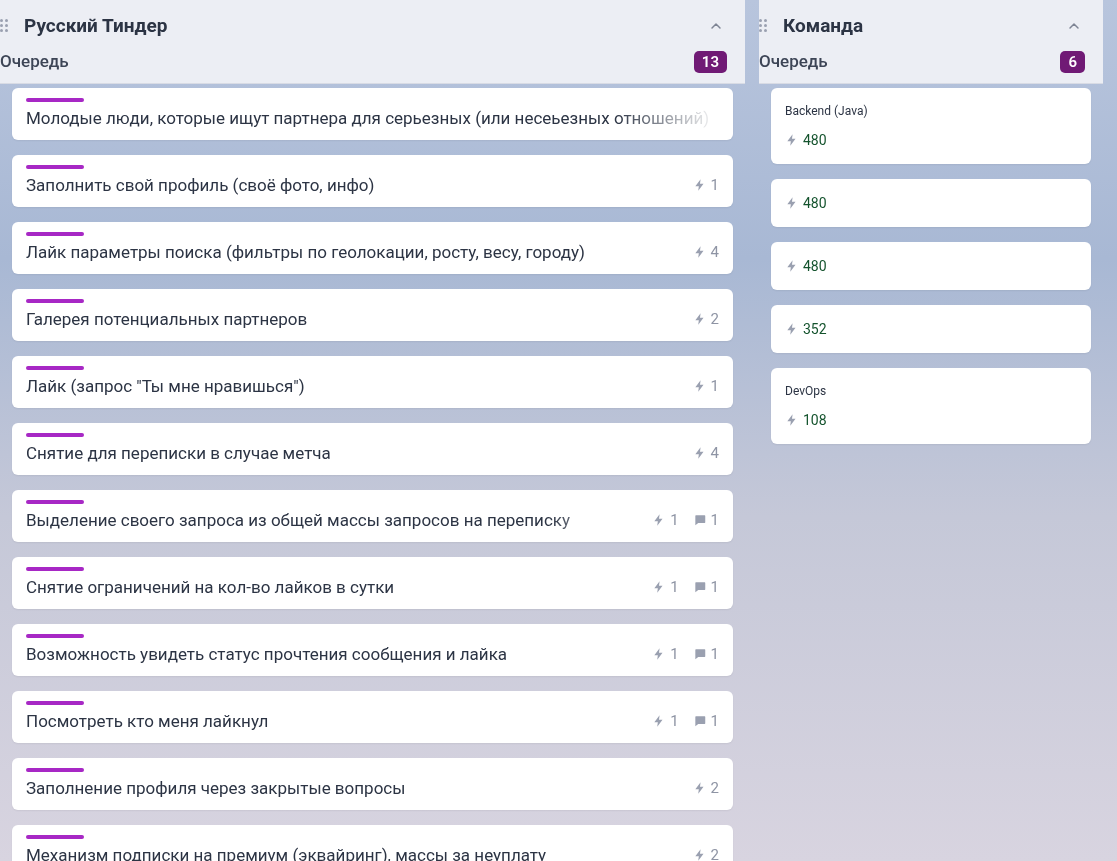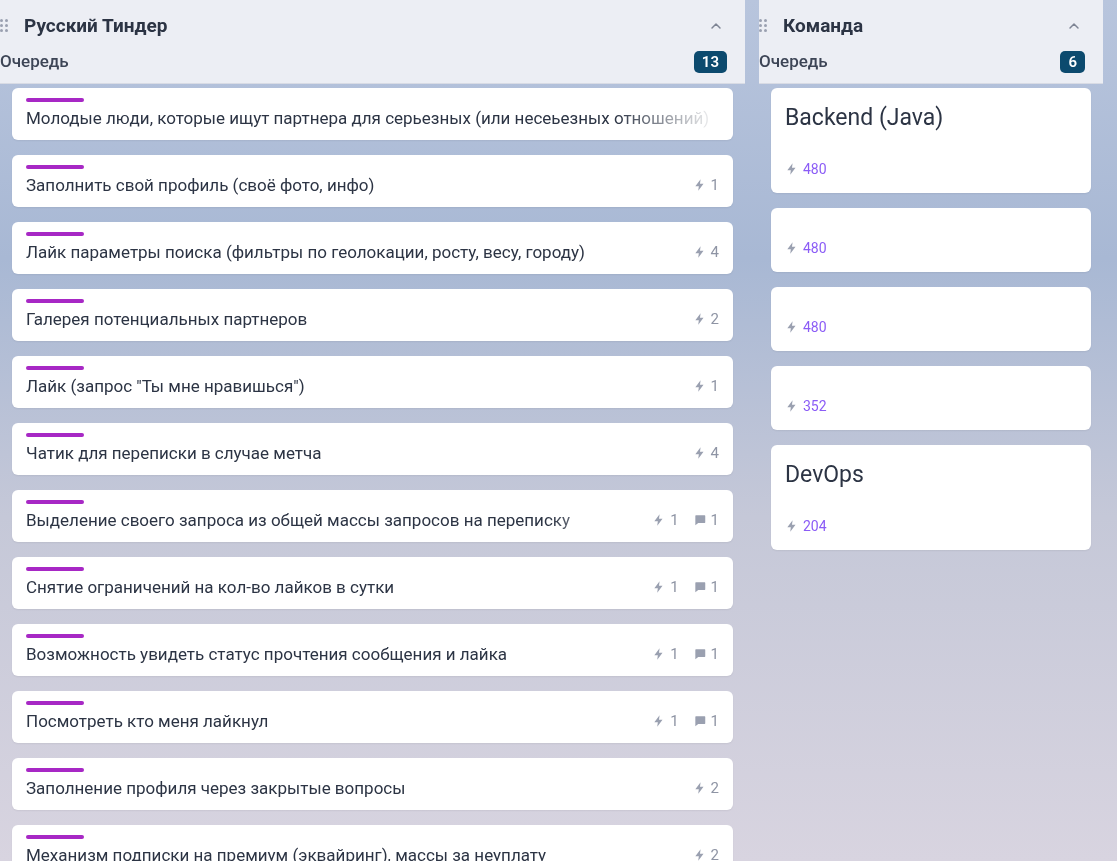--- a/index.html
+++ b/index.html
@@ -71,21 +71,21 @@
   .sub-row {
     display: flex;
     justify-content: space-between;
   }
   .sub-label {
     font-size: 17px;
     font-weight: 500;
     color: #3d4556;
   }
   .count-badge {
-    background: #0c4a6e;
+    background: #701a75;
     color: #fff;
     font-size: 15px;
     font-weight: 600;
     padding: 2px 8px;
     border-radius: 5px;
     min-width: 24px;
     text-align: center;
   }
 
   .cards-area {
@@ -141,25 +141,25 @@
     font-size: 15px;
     white-space: nowrap;
   }
   .meta-item {
     display: flex;
     align-items: center;
     gap: 4px;
   }
   .meta-item svg { width: 14px; height: 14px; fill: #9aa0b0;}
   .right .card-text {
-    font-size: 23px;
+    font-size: 12px;
     color: #2c3444;
     -webkit-mask-image:none; mask-image:none;
   }
-  .right .meta { color: #8b5cf6; margin-top: 16px; }
+  .right .meta { color: #14532d; }
   .right .meta-item span{ font-size:14px;}
 </style>
 </head>
 <body>
 
 <div class="board-column left">
   <div class="column-header">
     <div class="title-row">
       <div class="drag-handle">
         <div class="dr">
@@ -246,21 +246,21 @@
                 <path d="M13 2L4 14h6l-1 8 9-12h-6l1-8z"></path>
               </svg>
               <span>1</span>
             </div>
           </div>
         </div>
       </div>
       <div class="card">
         <div class="tag-bar"></div>
         <div class="body-row">
-          <div class="card-text">Чатик для переписки в случае метча</div>
+          <div class="card-text">Снятие для переписки в случае метча</div>
           <div class="meta">
             <div class="meta-item">
               <svg viewBox="0 0 24 24">
                 <path d="M13 2L4 14h6l-1 8 9-12h-6l1-8z"></path>
               </svg>
               <span>4</span>
             </div>
           </div>
         </div>
       </div>
@@ -446,18 +446,18 @@
           </div>
         </div>
       </div>
       <div class="card tall">
         <div class="card-text">DevOps</div>
         <div class="meta">
           <div class="meta-item">
             <svg viewBox="0 0 24 24">
               <path d="M13 2L4 14h6l-1 8 9-12h-6l1-8z"></path>
             </svg>
-            <span>204</span>
+            <span>108</span>
           </div>
         </div>
       </div>
     </div>
 </div>
 
 </body></html>

